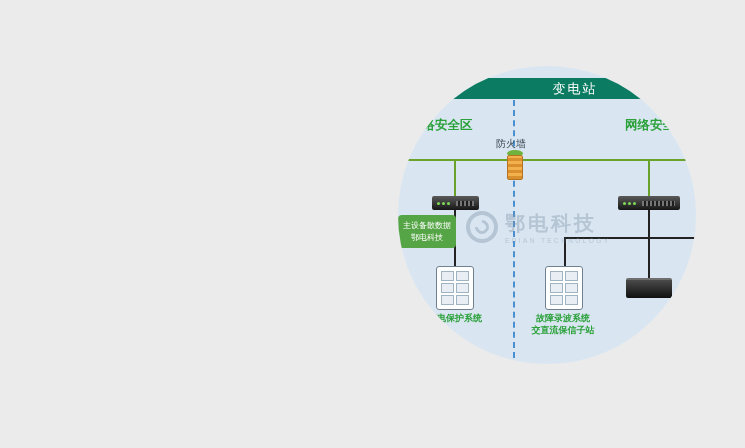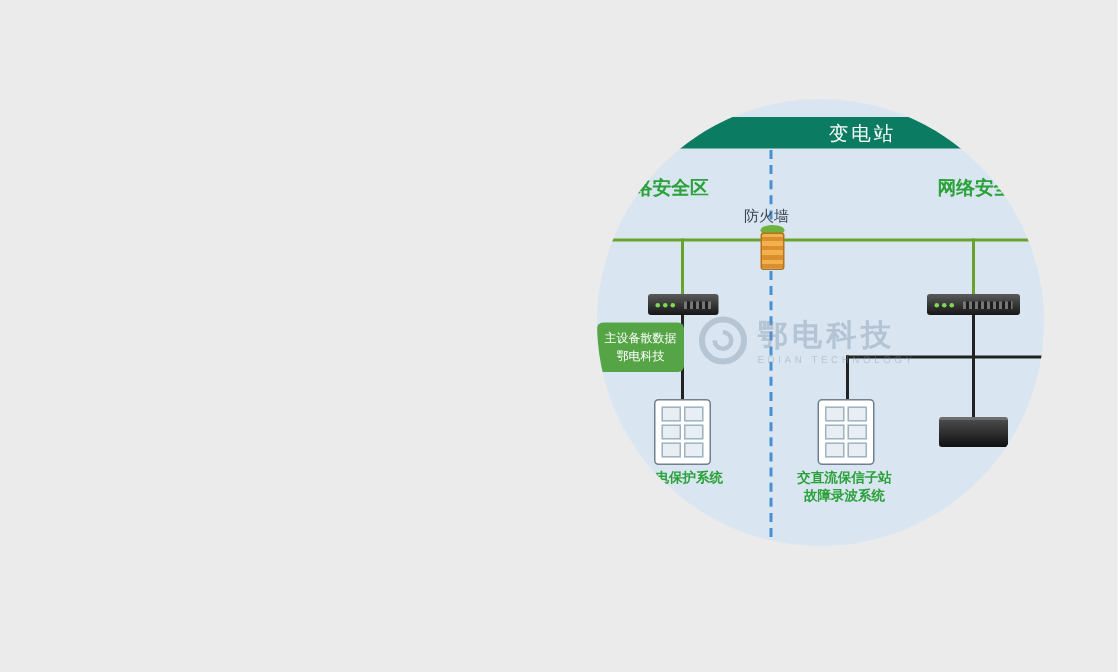--- a/index.html
+++ b/index.html
@@ -155,22 +155,22 @@
       <span class="cell"></span>
       <span class="cell"></span>
     </div>
 
     <div class="blackbox"></div>
 
     <div class="dev-label dev-label-left">
       <span>继电保护系统</span>
     </div>
     <div class="dev-label dev-label-center">
+      <span>故障录波系统</span>
       <span>交直流保信子站</span>
-      <span>故障录波系统</span>
     </div>
     <div class="dev-label dev-label-right">
     </div>
 
     <div class="watermark">
       <span class="wm-logo"></span>
       <span class="wm-text">
         <span class="wm-cn">鄂电科技</span>
         <span class="wm-en">EDIAN TECHNOLOGY</span>
       </span>

